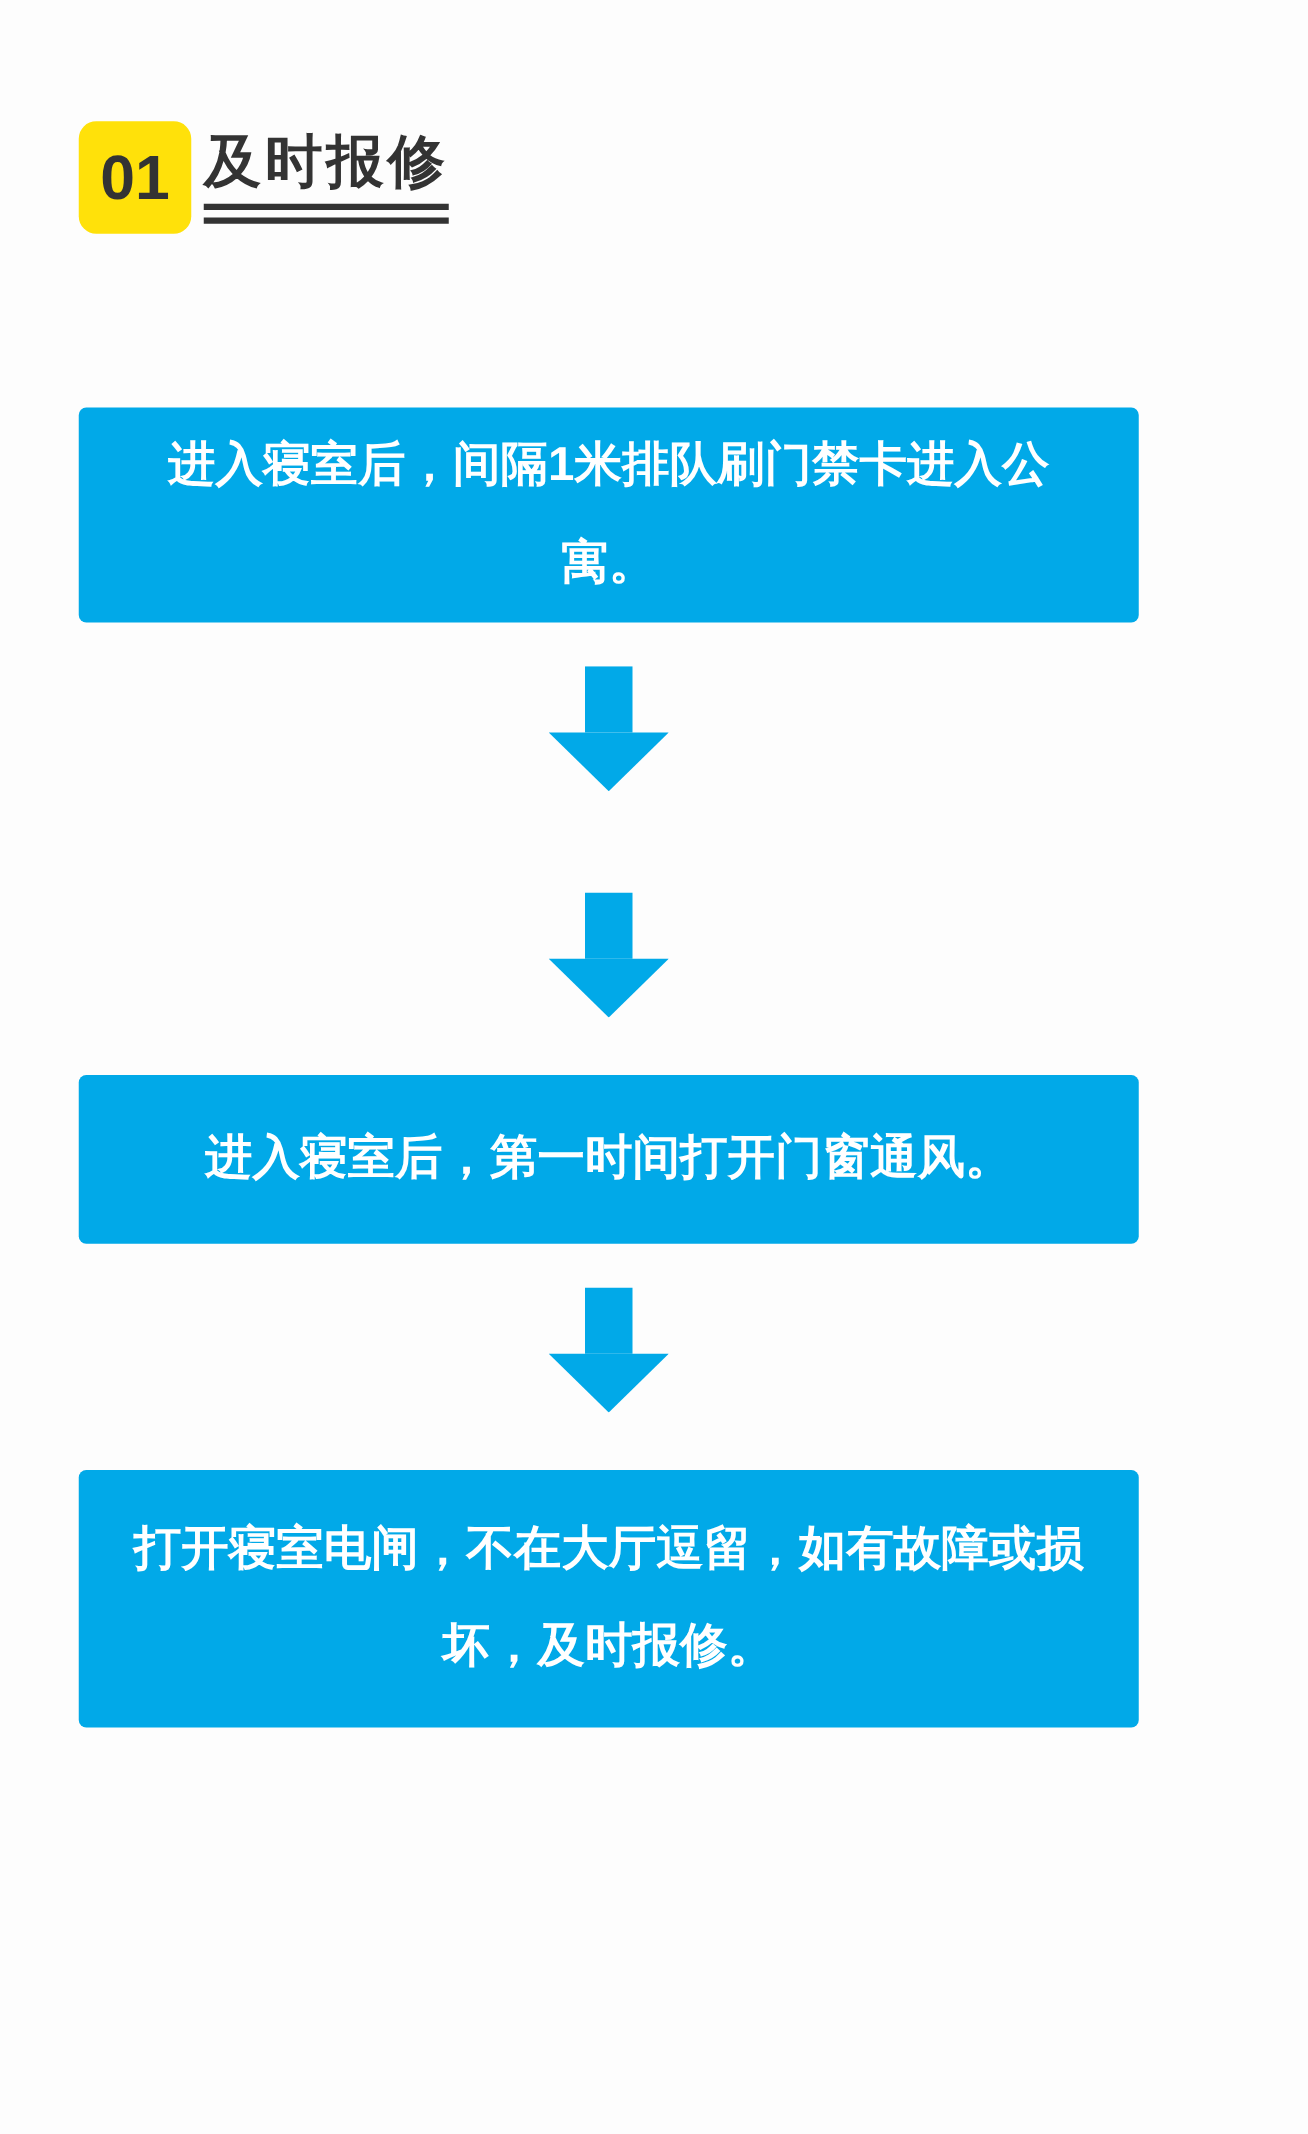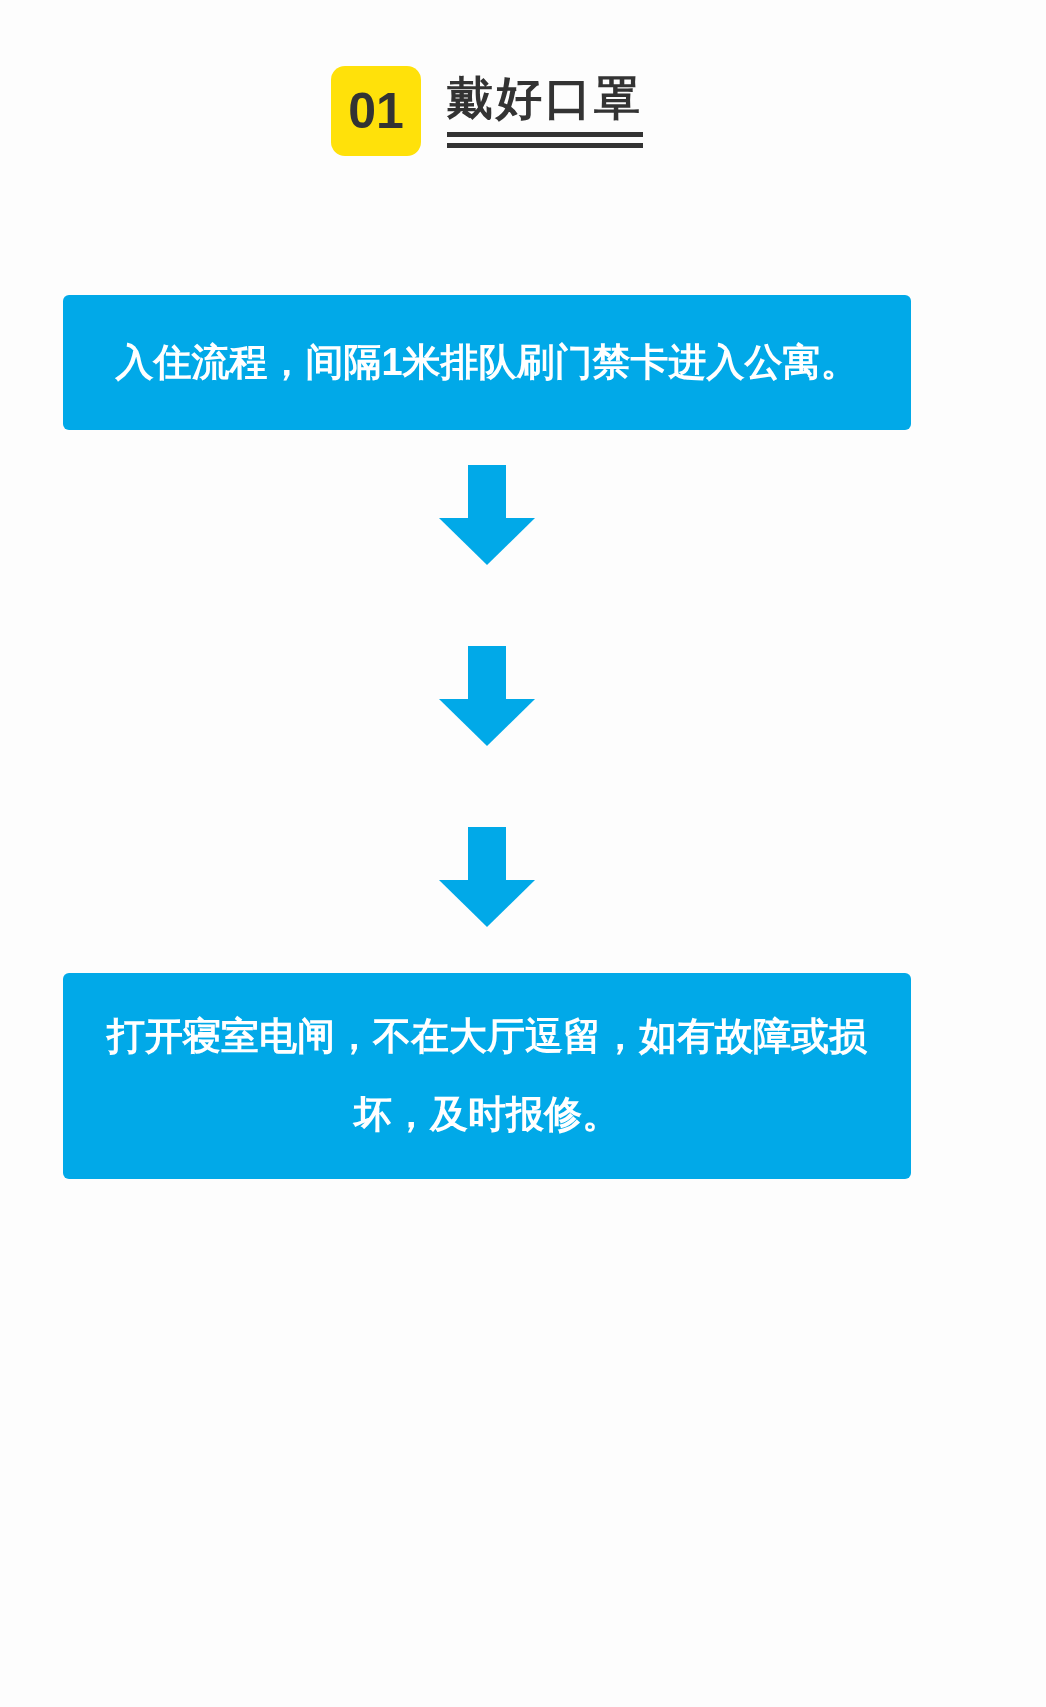--- a/index.html
+++ b/index.html
@@ -19,23 +19,22 @@
     --title-dark: #333333;
     --box-text: #ffffff;
   }
   .content {
     width: 848px;
     margin-left: 63px;
   }
   .header {
     display: flex;
     align-items: center;
-    justify-content: center;
-    padding-top: 66px;
-    gap: 26px;
+    padding-top: 97px;
+    gap: 10px;
   }
   .badge {
     width: 90px;
     height: 90px;
     border-radius: 14px;
     background: var(--badge-yellow);
     color: var(--title-dark);
     font-size: 50px;
     font-weight: bold;
     display: flex;
@@ -102,49 +101,52 @@
   }
 </style>
 </head>
 <body>
 
 <div class="content">
 
   <div class="header">
     <div class="badge">01</div>
     <div class="title-wrap">
-      <h1 class="page-title">戴好口罩</h1>
+      <h1 class="page-title">及时报修</h1>
       <div class="underline">
         <div class="line"></div>
         <div class="line"></div>
       </div>
     </div>
   </div>
 
   <div class="flow">
 
     <div class="step-box">
-      <span>入住流程，间隔1米排队刷门禁卡进入公寓。</span>
+      <span>进入寝室后，间隔1米排队刷门禁卡进入公寓。</span>
     </div>
 
     <div class="arrow">
       <svg width="96" height="100" viewBox="0 0 96 100" aria-hidden="true">
         <rect x="29" y="0" width="38" height="53" fill="currentColor"></rect>
         <polygon points="0,53 96,53 48,100" fill="currentColor"></polygon>
       </svg>
     </div>
 
 
     <div class="arrow">
       <svg width="96" height="100" viewBox="0 0 96 100" aria-hidden="true">
         <rect x="29" y="0" width="38" height="53" fill="currentColor"></rect>
         <polygon points="0,53 96,53 48,100" fill="currentColor"></polygon>
       </svg>
     </div>
 
+    <div class="step-box">
+      <span>进入寝室后，第一时间打开门窗通风。</span>
+    </div>
 
     <div class="arrow">
       <svg width="96" height="100" viewBox="0 0 96 100" aria-hidden="true">
         <rect x="29" y="0" width="38" height="53" fill="currentColor"></rect>
         <polygon points="0,53 96,53 48,100" fill="currentColor"></polygon>
       </svg>
     </div>
 
     <div class="step-box tall">
       <span>打开寝室电闸，不在大厅逗留，如有故障或损坏，及时报修。</span>

